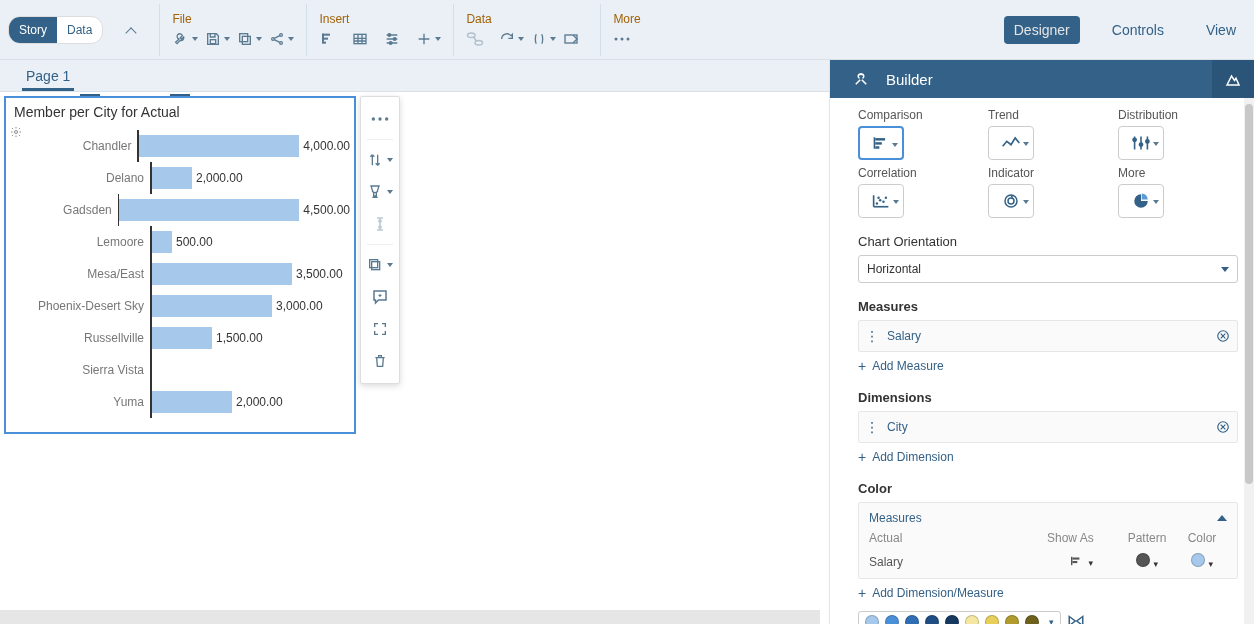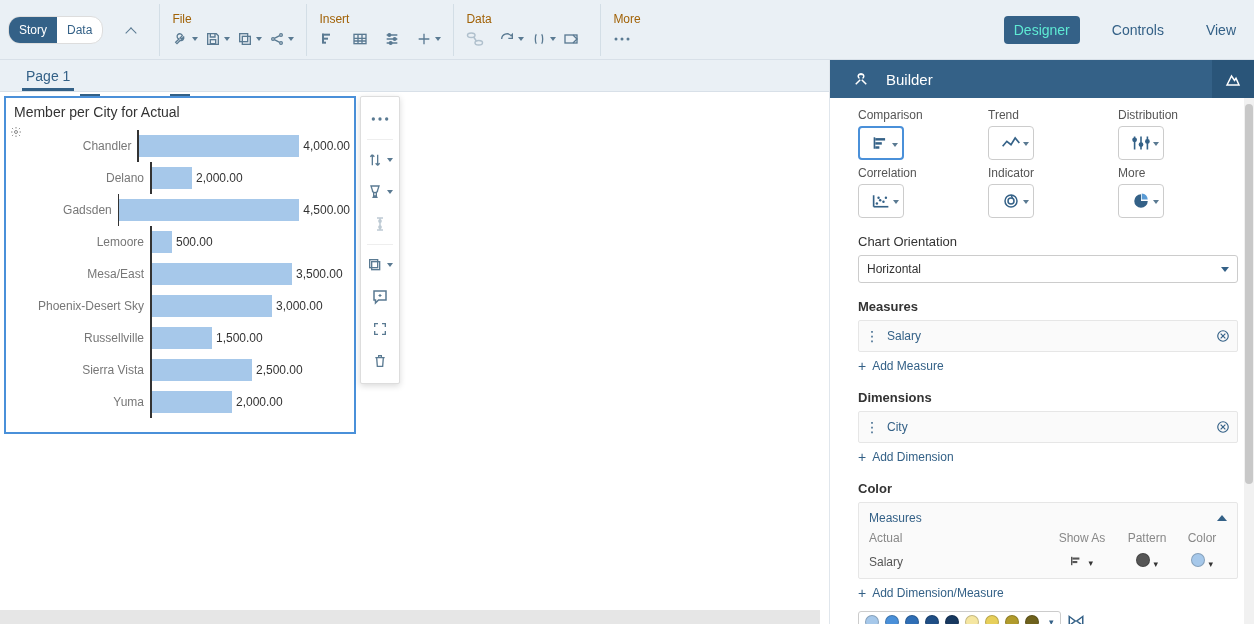--- a/index.html
+++ b/index.html
@@ -79,21 +79,21 @@
     display: flex;
     gap: 22px;
     align-items: center;
   }
   .right-tabs span {
     color: #346187; cursor: pointer; font-size: 14px;
     padding:6px 10px;
   }
   .right-tabs .designer-btn {
     background: #346187;
-    color: #5eead4;
+    color: #e5e5e5;
     border-radius: 4px;
   }
   
   .page-tabs {
     height: 32px;
     background: #eaf0f5;
     border-bottom: 1px solid #d8e0e8;
     display:flex; align-items:center; padding-left: 22px;
   }
   .page-tab {
@@ -410,24 +410,20 @@
           <div class="ylabel">Russellville</div>
           <div class="axis-anchor"></div>
           <div class="bararea">
             <div class="bar" style="width: 60px;"></div>
             <div class="val">1,500.00</div>
           </div>
         </div>
         <div class="row">
           <div class="ylabel">Sierra Vista</div>
           <div class="axis-anchor"></div>
-          <div class="bararea">
-            <div class="bar" style="width: 100px;"></div>
-            <div class="val">2,500.00</div>
-          </div>
         </div>
         <div class="row">
           <div class="ylabel">Yuma</div>
           <div class="axis-anchor"></div>
           <div class="bararea">
             <div class="bar" style="width: 80px;"></div>
             <div class="val">2,000.00</div>
           </div>
         </div>
       </div>
@@ -613,21 +609,21 @@
     <div class="add-link">Add Dimension</div>
 
     <div class="sec-head">Color</div>
     <div class="color-box">
       <div class="cb-top">
         <span class="cb-title">Measures</span>
         <span class="cb-chev"></span>
       </div>
       <div class="cb-sub">
         <span>Actual</span>
-        <span style="flex:0 0 70px;text-align:center;">Show As</span>
+        <span style="flex:0 0 70px;text-align:left;">Show As</span>
         <span style="flex:0 0 60px;text-align:center;">Pattern</span>
         <span style="flex:0 0 50px;text-align:center;">Color</span>
       </div>
       <div class="cb-row">
         <span style="flex:1;color:#555;">Salary</span>
         <span style="flex:0 0 70px; text-align:center; cursor:pointer;"><svg width="14" height="10" viewBox="0 0 20 12" fill="#555">
               <rect x="0" y="0" width="2" height="12"></rect>
               <rect x="2" y="1" width="10" height="3"></rect>
               <rect x="2" y="6" width="7" height="3"></rect>
             </svg> <span style="font-size:9px;">▾</span></span>

